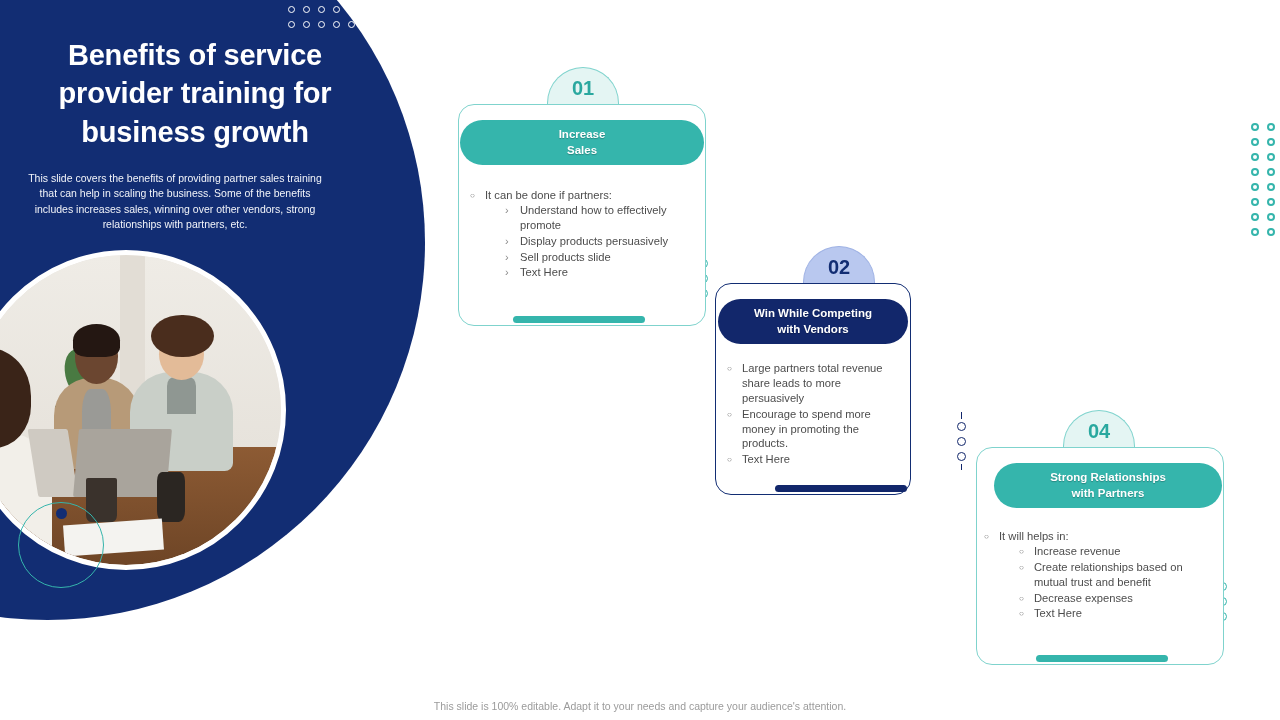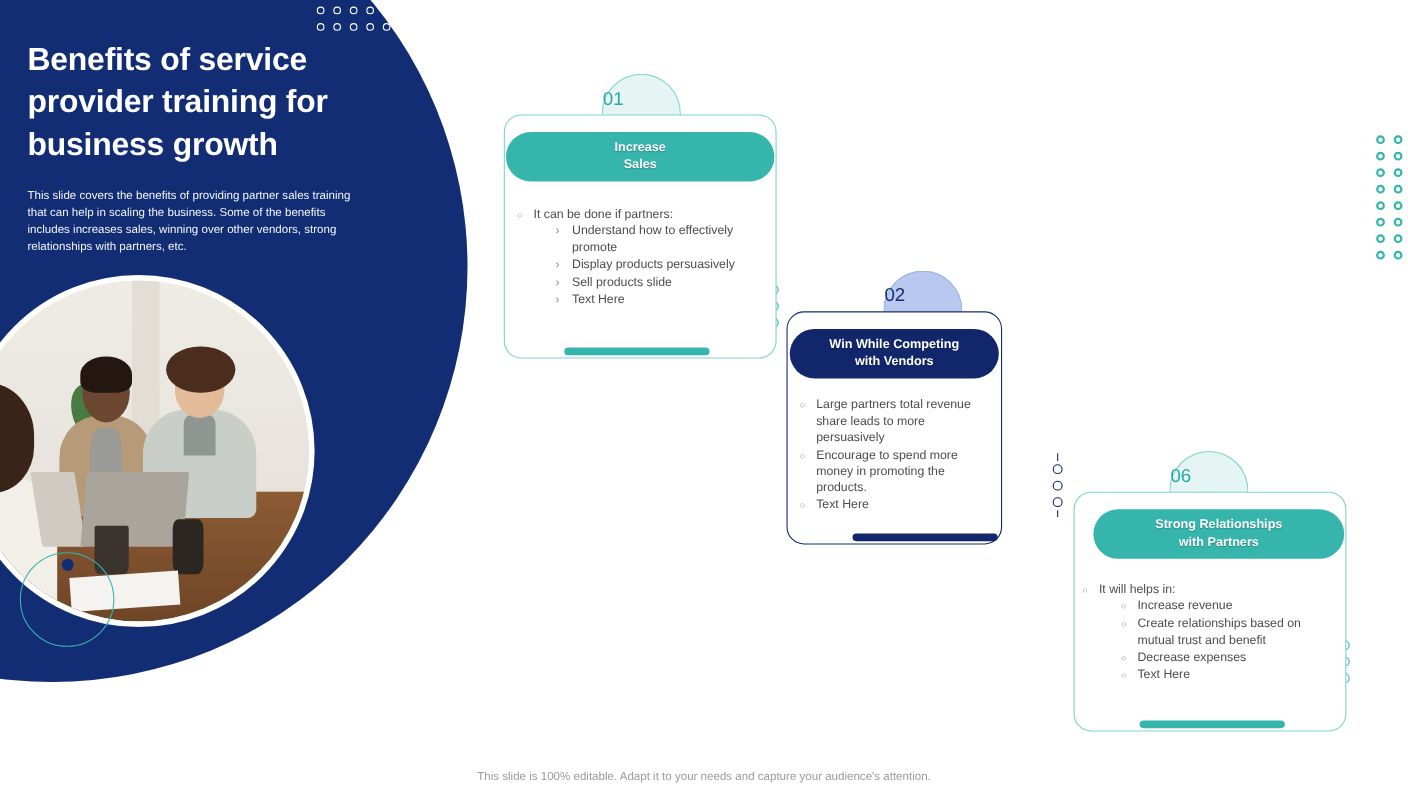--- a/index.html
+++ b/index.html
@@ -44,21 +44,21 @@
     grid-template-columns:repeat(2,16px);
     grid-template-rows:repeat(8,15px);
   }
   .dotgrid-right i{
     width:8px;height:8px;border-radius:50%;
     border:2px solid #35b5ac;box-sizing:border-box;
     display:block;margin:3px 0 0 3px;
   }
 
   
-  .title-wrap{position:absolute;left:25px;top:36px;width:340px;z-index:4;}
+  .title-wrap{position:absolute;left:25px;top:36px;width:340px;z-index:4;text-align:center;}
   .title{
     color:#ffffff;font-size:29px;line-height:1.32;font-weight:bold;
     letter-spacing:-0.2px;margin:0;
   }
   .subtitle{
     color:#f2f4f9;font-size:10.5px;line-height:1.48;margin:20px 0 0 0;
     width:300px;
   }
 
   
@@ -114,22 +114,22 @@
     background:#ffffff;
   }
   .card.teal .outline{border:1.4px solid #7fd3cd;}
   .card.navy .outline{border:1.4px solid #122d73;}
 
   .badge{
     position:absolute;
     width:72px;height:38px;
     border-radius:40px 40px 0 0;
     box-sizing:border-box;
-    display:flex;align-items:flex-end;justify-content:flex-start;
-    font-size:17px;font-weight:normal;
+    display:flex;align-items:flex-end;justify-content:center;
+    font-size:20px;font-weight:bold;
     padding-bottom:5px;
     z-index:5;
   }
   .badge.teal{background:#e4f5f3;border:1.4px solid #7fd3cd;border-bottom:none;color:#2aa89f;}
   .badge.blue{background:#b9c8ef;border:1.4px solid #9fb2e4;border-bottom:none;color:#122d73;}
 
   .card-head{
     position:absolute;left:0;right:0;
     height:45px;border-radius:24px;
     display:flex;flex-direction:column;align-items:center;justify-content:center;
@@ -307,21 +307,21 @@
   </div>
   <div class="chain navy" style="left:957px;top:412px;height:58px;">
     <div class="ln"></div>
       <div class="rg"></div>
       <div class="rg"></div>
       <div class="rg"></div>
       <div class="ln"></div>
   </div>
 
   <div class="badge teal" style="left:1063px;top:410px;">
-    <span>06</span>
+    <span>04</span>
   </div>
   <div class="card teal" style="left:976px;top:447px;width:248px;height:218px;">
     <div class="outline"></div>
     <div class="card-head teal" style="top:16px;left:18px;right:2px;">
       <span>Strong Relationships</span>
       <span>with Partners</span>
     </div>
     <div class="bullets" style="top:82px;left:8px;right:10px;">
       <ul>
         <li>

